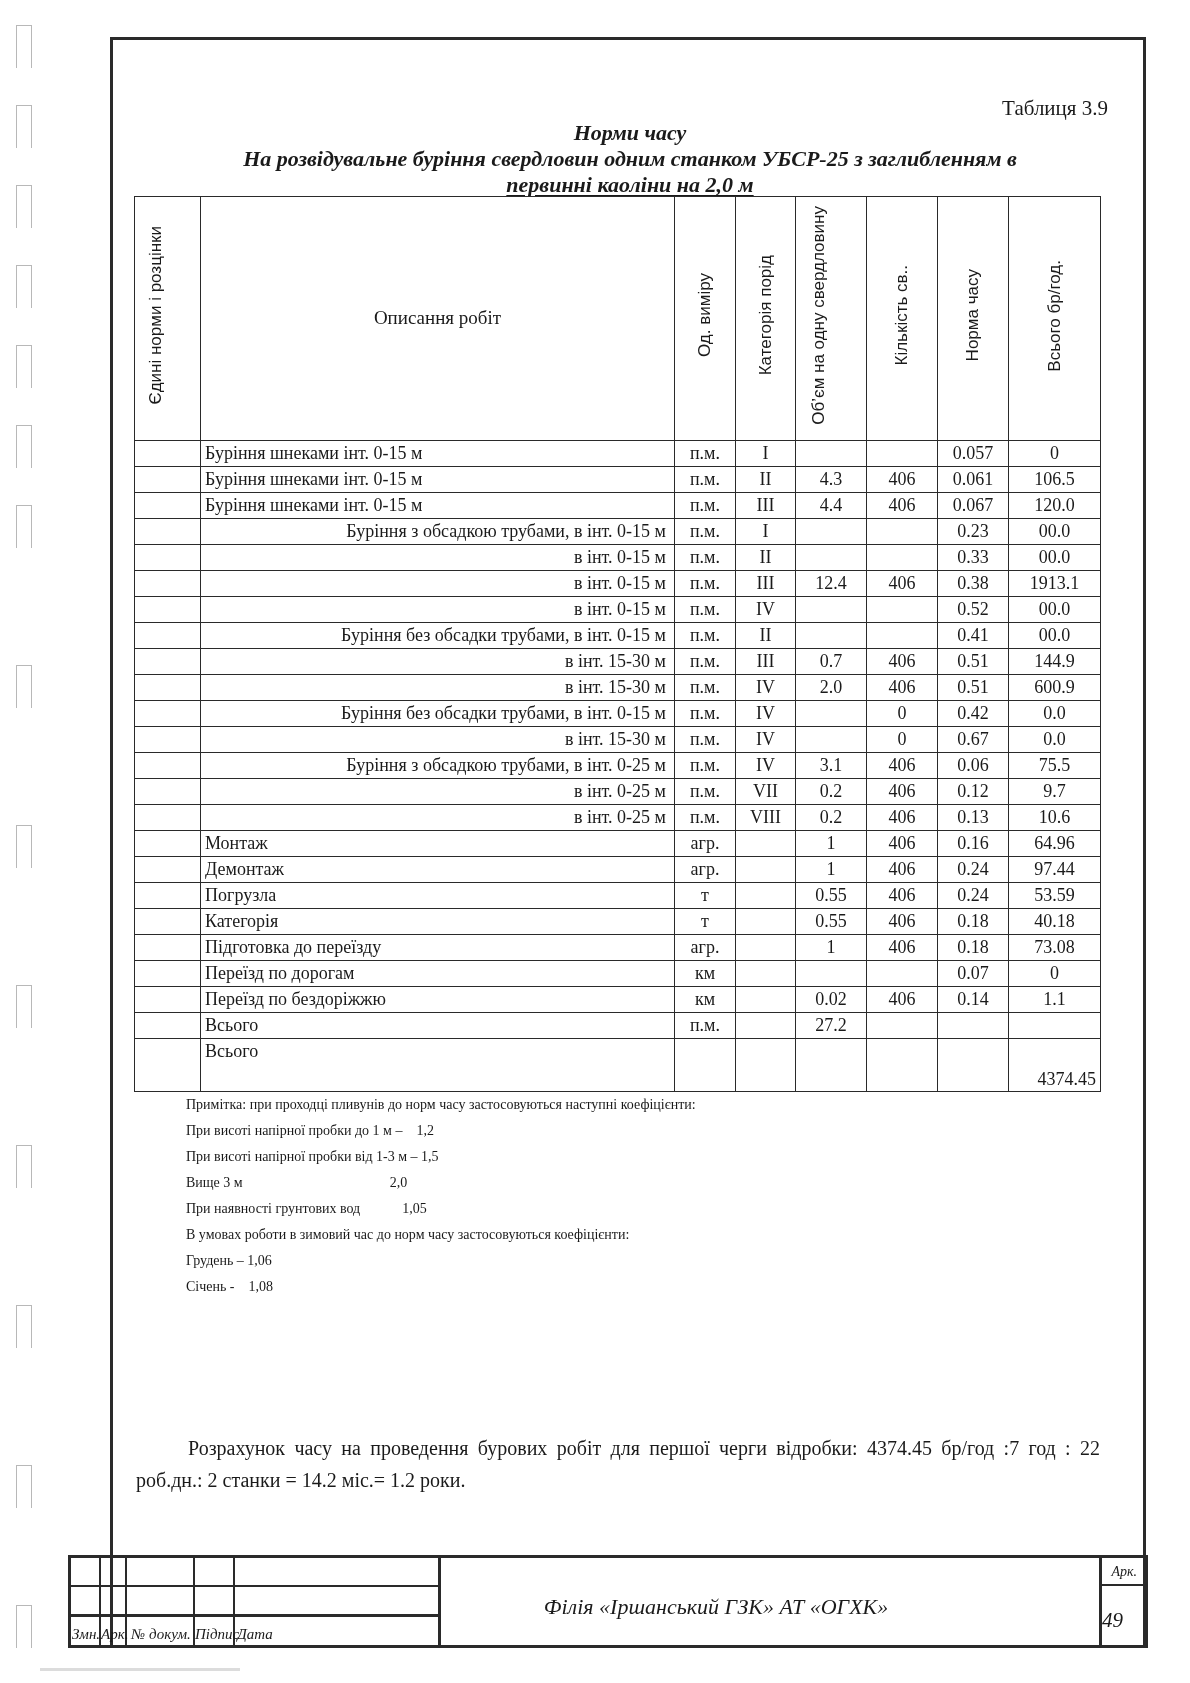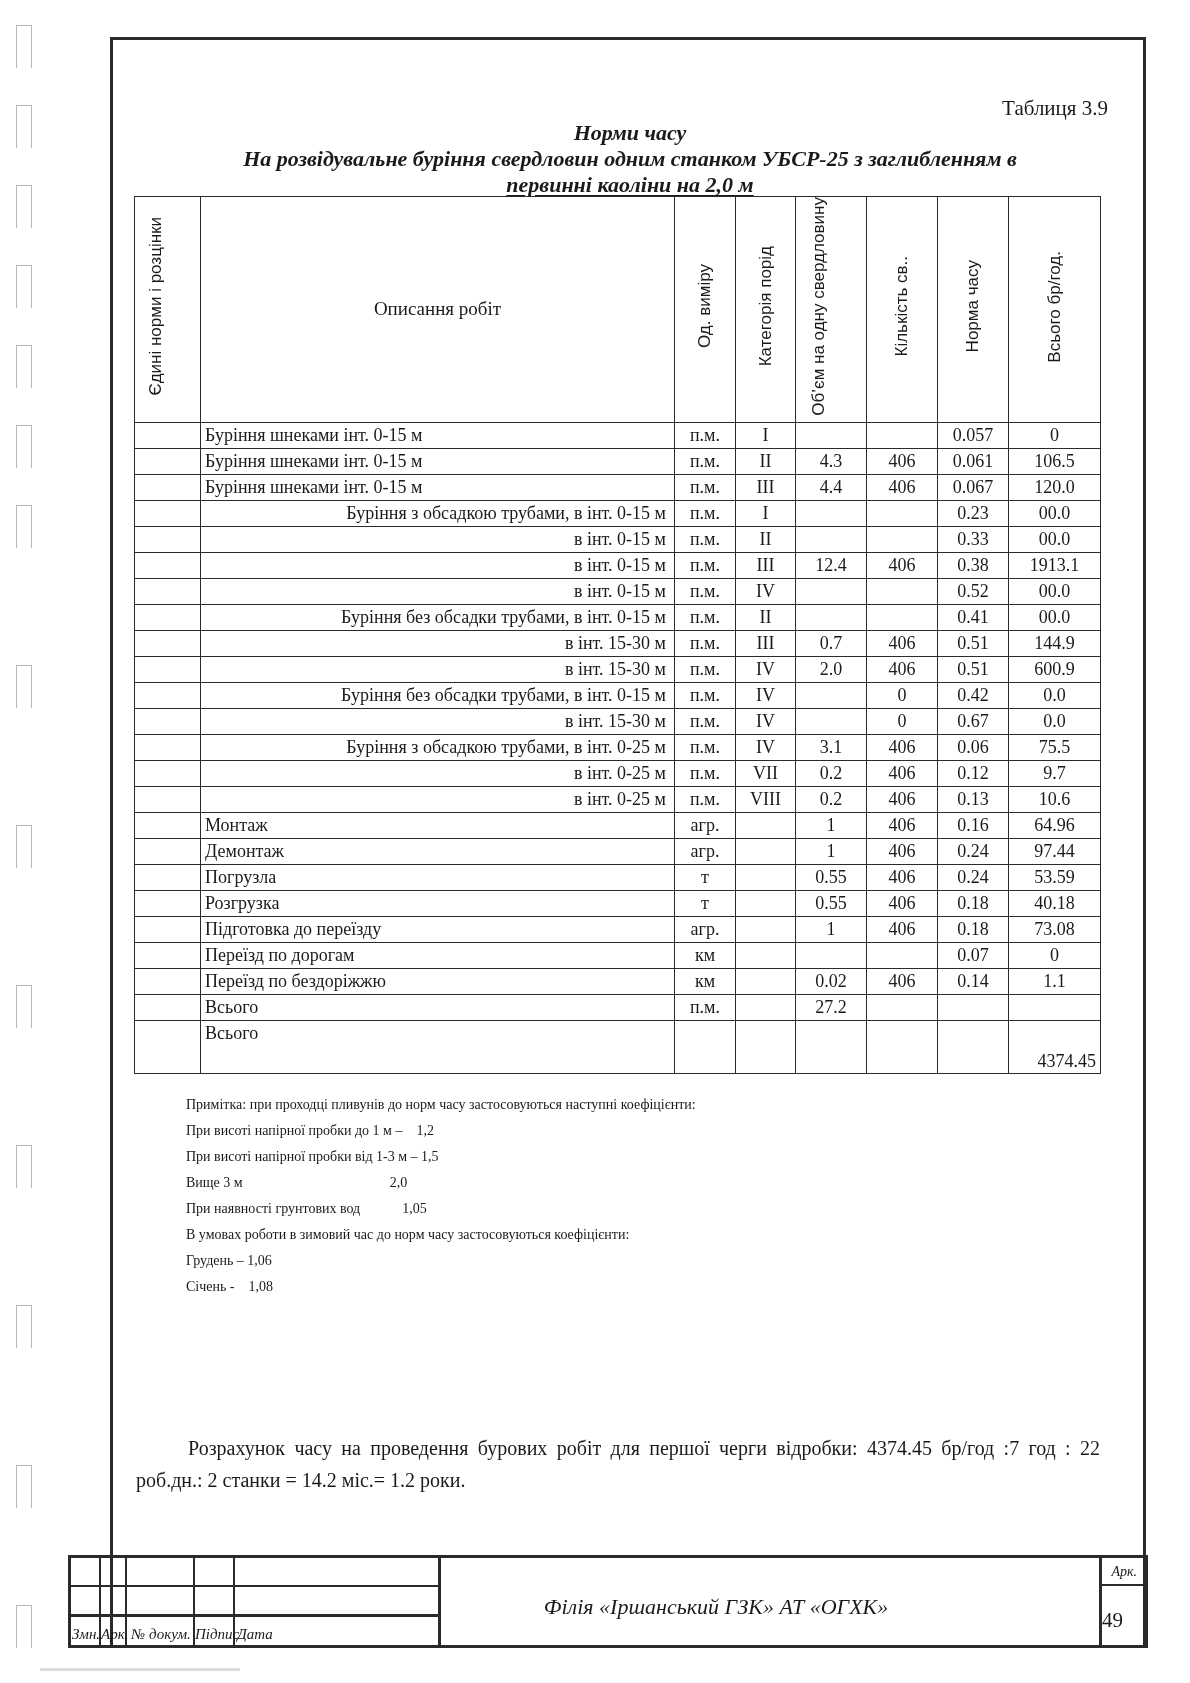--- a/index.html
+++ b/index.html
@@ -29,21 +29,21 @@
   .title.t3 { top: 172px; text-decoration: underline; text-underline-offset: 3px; }
 
   table.norms {
     position: absolute; left: 134px; top: 196px; width: 966px;
     border-collapse: collapse; font-size: 18px; table-layout: fixed;
   }
   table.norms th, table.norms td {
     border: 1px solid #2a2a2a; padding: 0 4px; height: 25px; line-height: 24px;
     font-weight: normal; white-space: nowrap; overflow: hidden;
   }
-  table.norms thead th { height: 212px; vertical-align: middle; padding: 0; }
+  table.norms thead th { height: 212px; vertical-align: middle; padding: 9px; }
   .vt {
     writing-mode: vertical-rl; transform: rotate(180deg);
     font-family: "Liberation Sans", "DejaVu Sans", sans-serif; font-size: 17px;
     display: inline-block; text-align: center; line-height: 20px;
   }
   th.desc-head { font-size: 19px; text-align: center; }
   td.desc { text-align: left; }
   td.desc.indent { text-align: right; padding-right: 8px; }
   td.c { text-align: center; }
   td.first { border-bottom: none; border-top: none; }
@@ -69,21 +69,21 @@
   .stamp .hline { position: absolute; left: 0; height: 0; border-top: 2px solid #2a2a2a; }
   .stamp .lbl {
     position: absolute; bottom: 2px; font-style: italic; font-size: 15px;
     text-align: center;
   }
   .org-name {
     position: absolute; left: 380px; top: 36px; width: 530px; text-align: center;
     font-style: italic; font-size: 22px;
   }
   .ark-lbl { position: absolute; right: 8px; top: 6px; font-style: italic; font-size: 14px; }
-  .ark-num { position: absolute; right: 22px; top: 50px; font-size: 21px; }
+  .ark-num { position: absolute; right: 22px; top: 50px; font-style: italic; font-size: 21px; }
   .scanline { position: absolute; left: 40px; top: 1668px; width: 200px; height: 3px; background: #dcdcdc; }
 </style>
 </head>
 <body>
 
 <div class="binding">
   <div class="mark" style="top:15px"></div>
   <div class="mark" style="top:95px"></div>
   <div class="mark" style="top:175px"></div>
   <div class="mark" style="top:255px"></div>
@@ -305,21 +305,21 @@
         <td class="desc">Погрузла</td>
         <td class="c">т</td>
         <td class="c"></td>
         <td class="c">0.55</td>
         <td class="c">406</td>
         <td class="c">0.24</td>
         <td class="c">53.59</td>
       </tr>
       <tr>
         <td class="first"></td>
-        <td class="desc">Розгрузка</td>
+        <td class="desc">Категорія</td>
         <td class="c">т</td>
         <td class="c"></td>
         <td class="c">0.55</td>
         <td class="c">406</td>
         <td class="c">0.18</td>
         <td class="c">40.18</td>
       </tr>
       <tr>
         <td class="first"></td>
         <td class="desc">Підготовка до переїзду</td>

